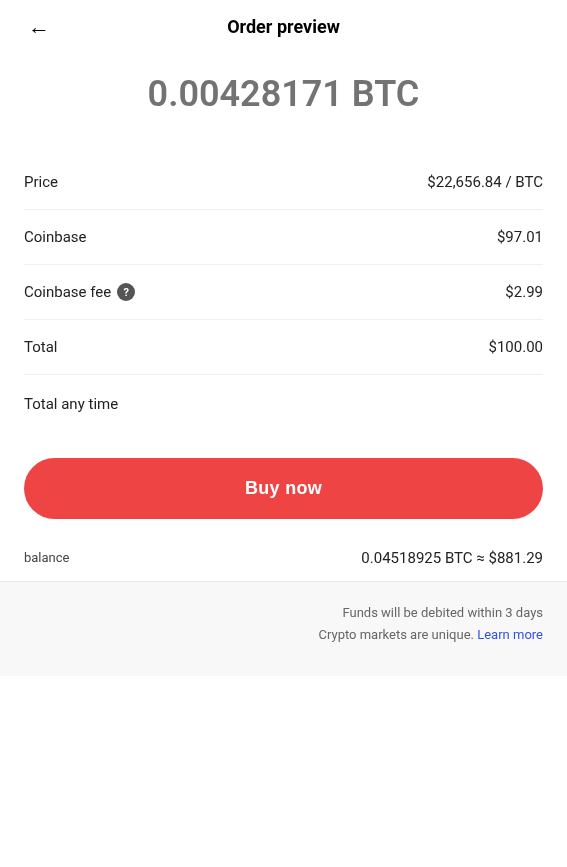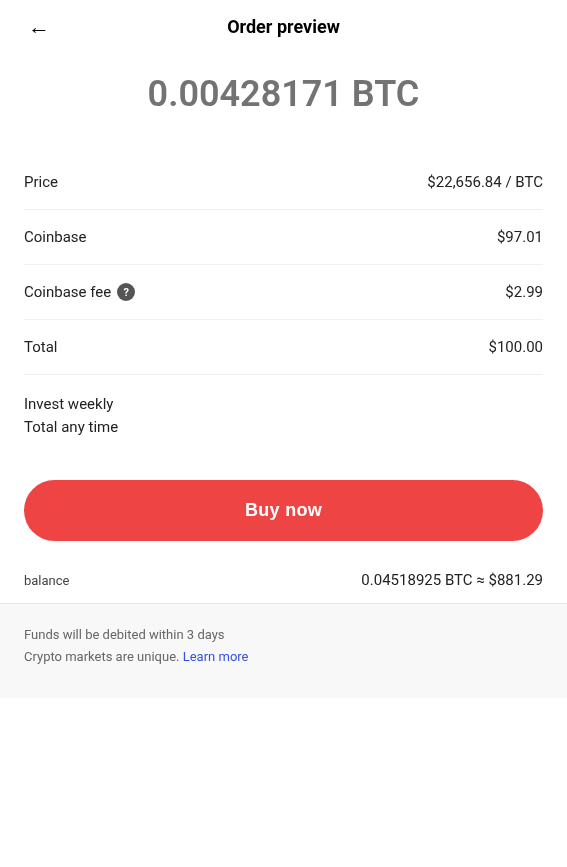--- a/index.html
+++ b/index.html
@@ -190,21 +190,21 @@
       color: #222;
     }
 
     .divider {
       height: 1px;
       background: #e8e8e8;
       margin: 0 0;
     }
 
     .footer {
-      text-align: left;
+      text-align: right;
       padding: 20px 24px 30px;
       background: #f8f8f8;
     }
 
     .footer-text {
       font-size: 13px;
       color: #666;
       line-height: 1.7;
     }
 
@@ -246,21 +246,20 @@
     <span class="detail-value">$2.99</span>
   </div>
 
   <div class="detail-row">
     <span class="detail-label">Total</span>
     <span class="detail-value">$100.00</span>
   </div>
 
   <div class="detail-row">
     <div class="invest-weekly-label">
-      <div>Invest weekly</div>
       <div>Total any time</div>
     </div>
   </div>
 
 </div>
 
 <div class="buy-btn-container">
   <button class="buy-btn">Buy now</button>
 </div>
 

